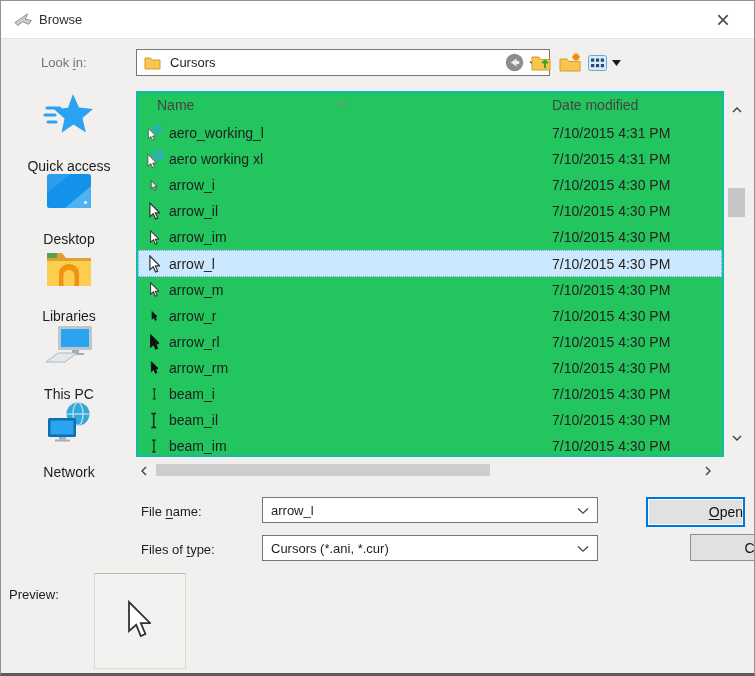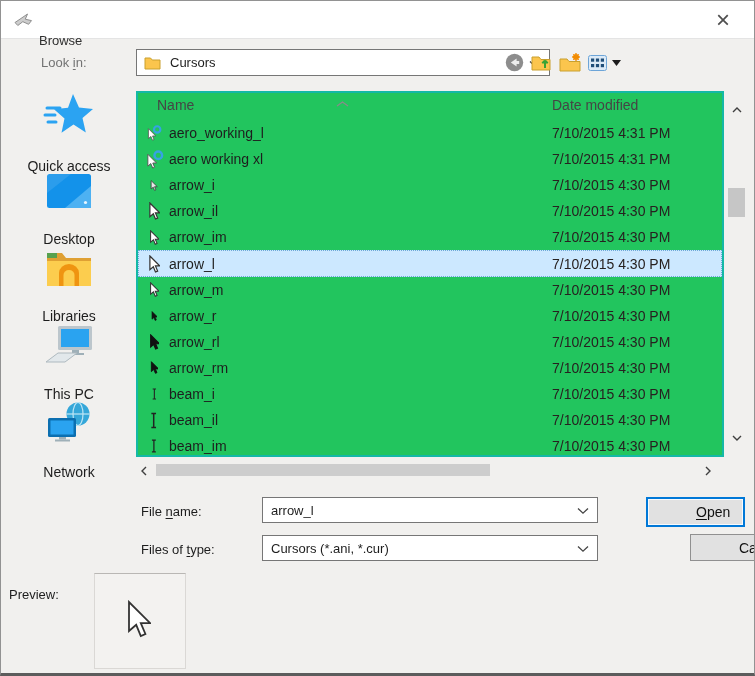--- a/index.html
+++ b/index.html
@@ -12,21 +12,21 @@
     border:1px solid #929292; border-bottom:3px solid #5c5c5c;
     overflow:hidden;
   }
 
   
   .titlebar {
     position:absolute; left:0; top:0; right:0; height:38px;
     background:#ffffff; border-bottom:1px solid #e4e4e4;
   }
   .title-icon { position:absolute; left:13px; top:12px; }
-  .title-text { position:absolute; left:38px; top:11px; font-size:13px; color:#2f2f2f;margin-top:21px; }
+  .title-text { position:absolute; left:38px; top:11px; font-size:13px; color:#2f2f2f; }
   .close-btn {
     position:absolute; right:16px; top:4px; width:30px; height:30px;
     font-size:24px; font-weight:300; color:#4f4f4f;
     display:flex; align-items:center; justify-content:center; cursor:default;
   }
 
   
   .lookin-label { position:absolute; left:40px; top:54px; width:88px; text-align:left;
     font-size:13px; color:#737373; line-height:15px; }
   .combo {
@@ -78,21 +78,21 @@
   .fname-label { top:503px; }
   .ftype-label { top:541px; }
   .fname-combo { left:261px; top:496px; width:336px; height:26px; }
   .ftype-combo { left:261px; top:534px; width:336px; height:26px; }
   .fname-combo .val, .ftype-combo .val { margin-left:8px; }
   .mn { text-decoration:underline; text-underline-offset:2px; }
 
   .btn {
     position:absolute; left:645px; width:99px;
     background:#e1e1e1; font-size:14px; color:#111;
-    display:flex; align-items:center; justify-content:flex-start; cursor:default;padding-left:48px;
+    display:flex; align-items:center; justify-content:flex-end; cursor:default;padding-left:48px;
   }
   .btn-open { top:496px; height:30px; border:2px solid #0078d7; box-shadow:inset 0 0 0 1px #f6fafe; }
   .btn-cancel { top:533px; height:27px; border:1px solid #909090;margin-left:44px; }
 
   
   .preview-label { position:absolute; left:8px; top:586px; font-size:13px; color:#1d1d1d; }
   .preview-box {
     position:absolute; left:93px; top:572px; width:92px; height:96px;
     background:#f3f2f0; border:1px solid #dad8d5; border-top-color:#b9b7b4;
   }

